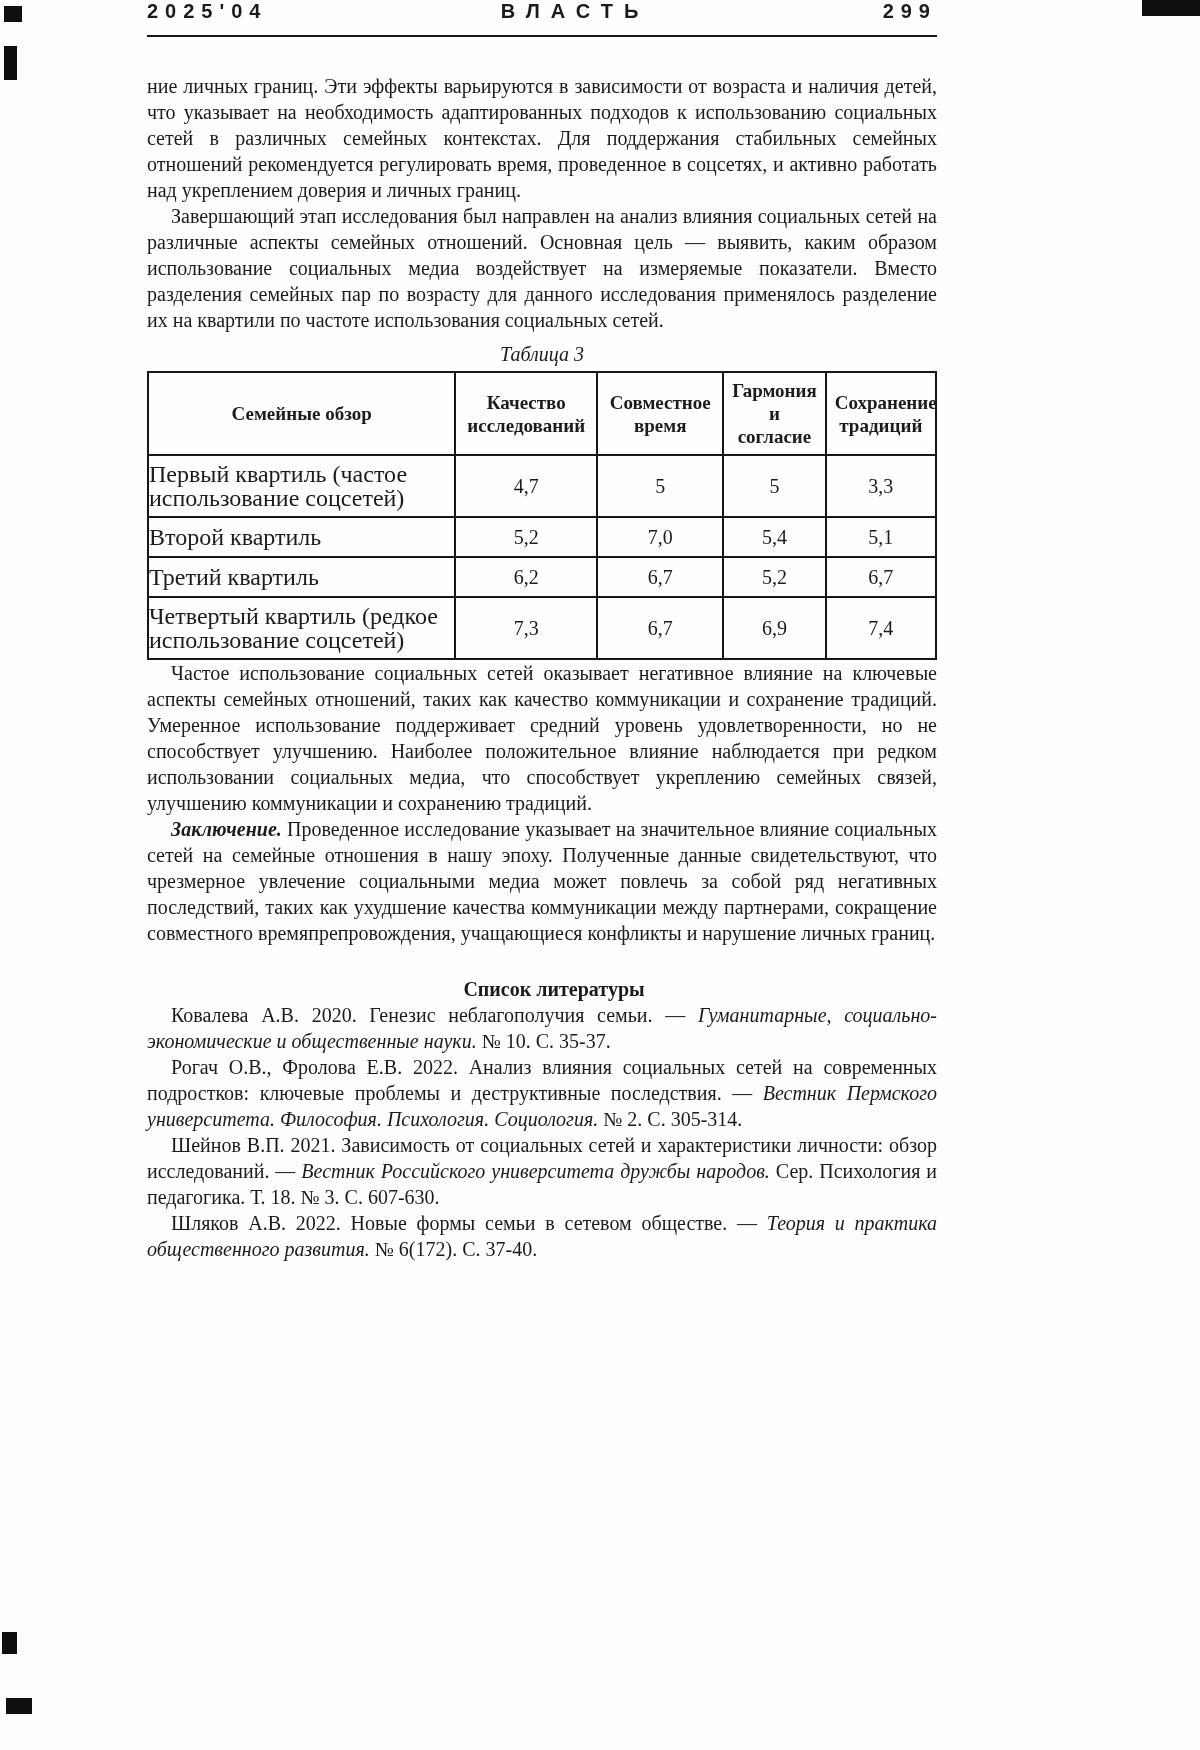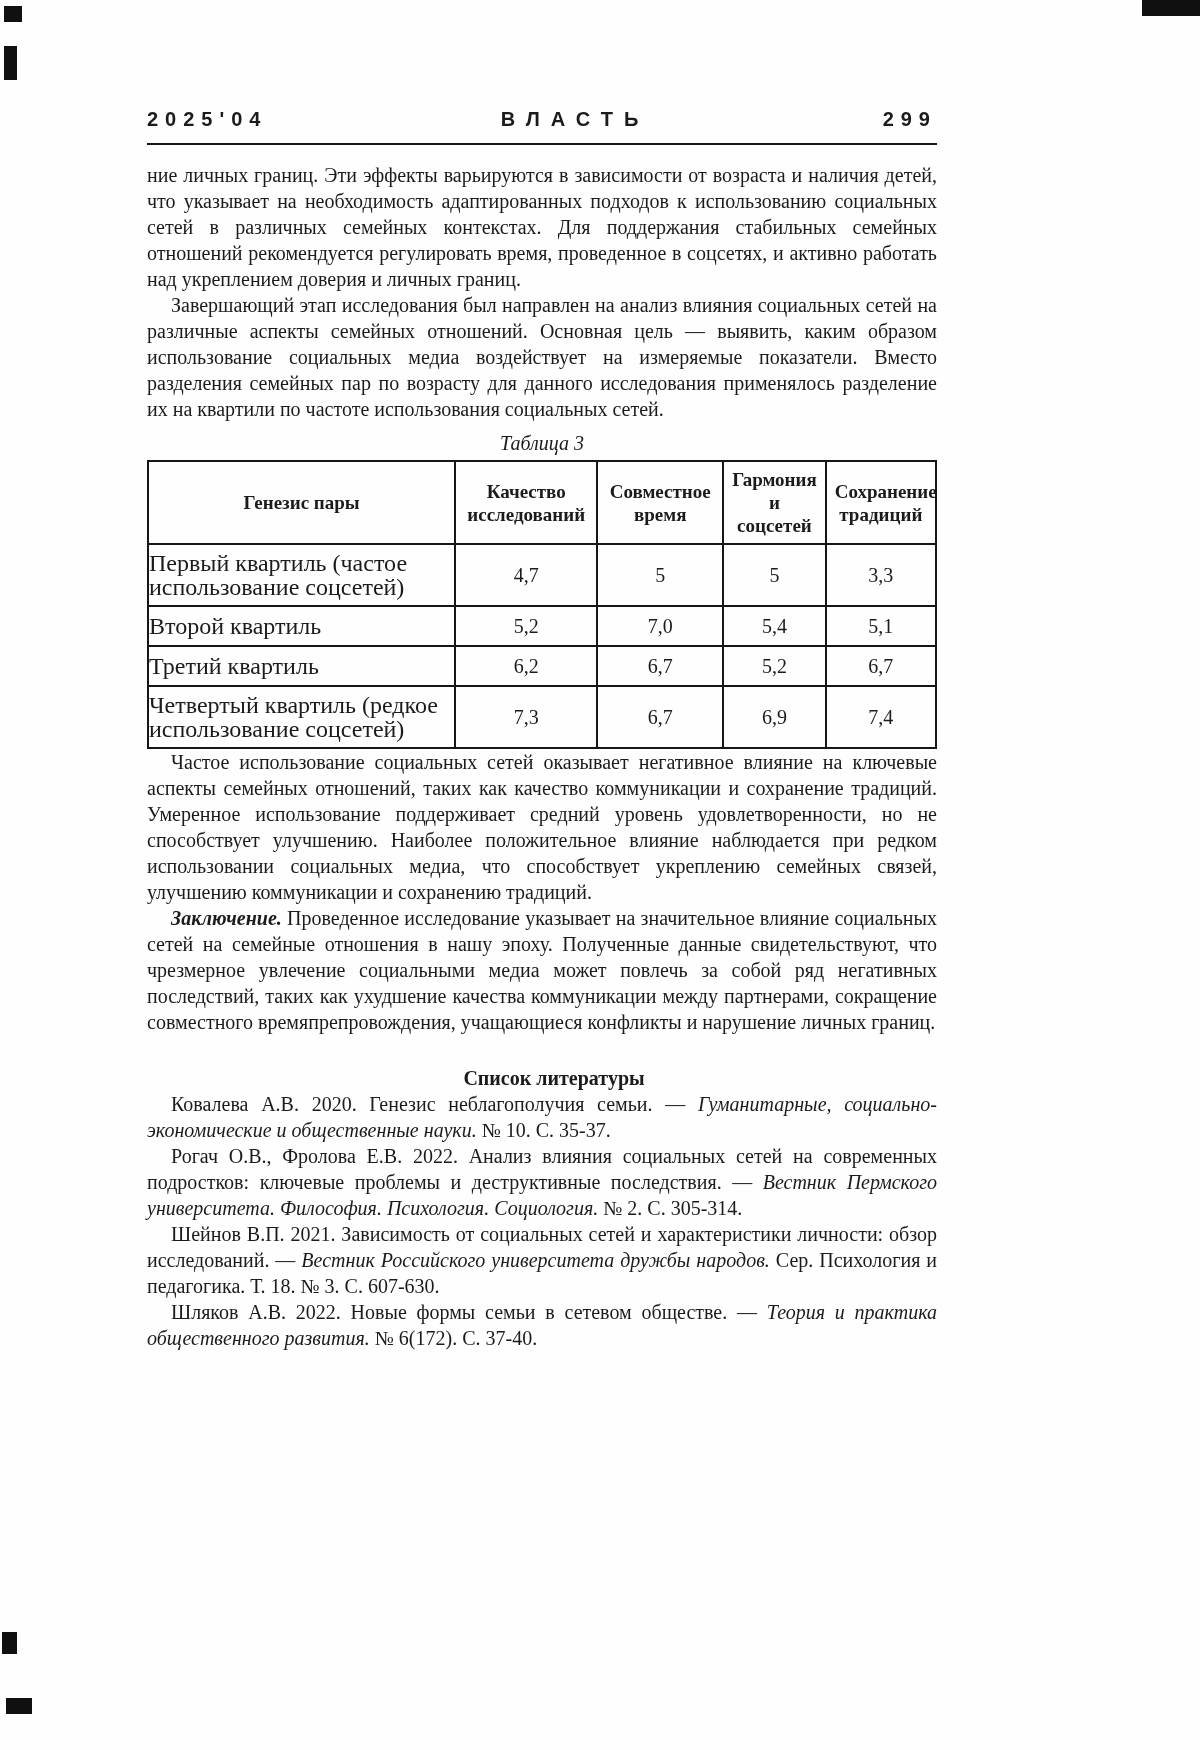--- a/index.html
+++ b/index.html
@@ -21,32 +21,31 @@
     position: absolute;
     left: 147px;
     top: 0;
     width: 790px;
   }
   
   .running-head {
     display: flex;
     justify-content: space-between;
     align-items: baseline;
-    padding-top: 108px;
     padding-bottom: 12px;
     border-bottom: 2px solid #161616;
     font-family: "Liberation Sans", "DejaVu Sans", sans-serif;
     font-size: 20px;
     font-weight: 600;
     letter-spacing: 7px;
   }
   .running-head .journal { letter-spacing: 11px; }
   
   .body-text {
-    margin-top: 17px;
+    margin-top: 36px;
     font-size: 20px;
     line-height: 26px;
     text-align: justify;
   }
   p.para {
     margin: 0;
     text-indent: 24px;
   }
   p.para.no-indent { text-indent: 0; }
   .lead-bold-italic {
@@ -155,24 +154,24 @@
       <table class="results">
         <colgroup>
           <col class="col-pairs">
           <col class="col-quality">
           <col class="col-time">
           <col class="col-harmony">
           <col class="col-tradition">
         </colgroup>
         <thead>
           <tr>
-            <th>Генезис пары</th>
+            <th>Семейные обзор</th>
             <th>Качество исследований</th>
             <th>Совместное время</th>
-            <th>Гармония и соцсетей</th>
+            <th>Гармония и согласие</th>
             <th>Сохранение традиций</th>
           </tr>
         </thead>
         <tbody>
           <tr>
             <td class="row-label">Первый квартиль (частое использование соцсетей)</td>
             <td class="val">4,7</td>
             <td class="val">5</td>
             <td class="val">5</td>
             <td class="val">3,3</td>

